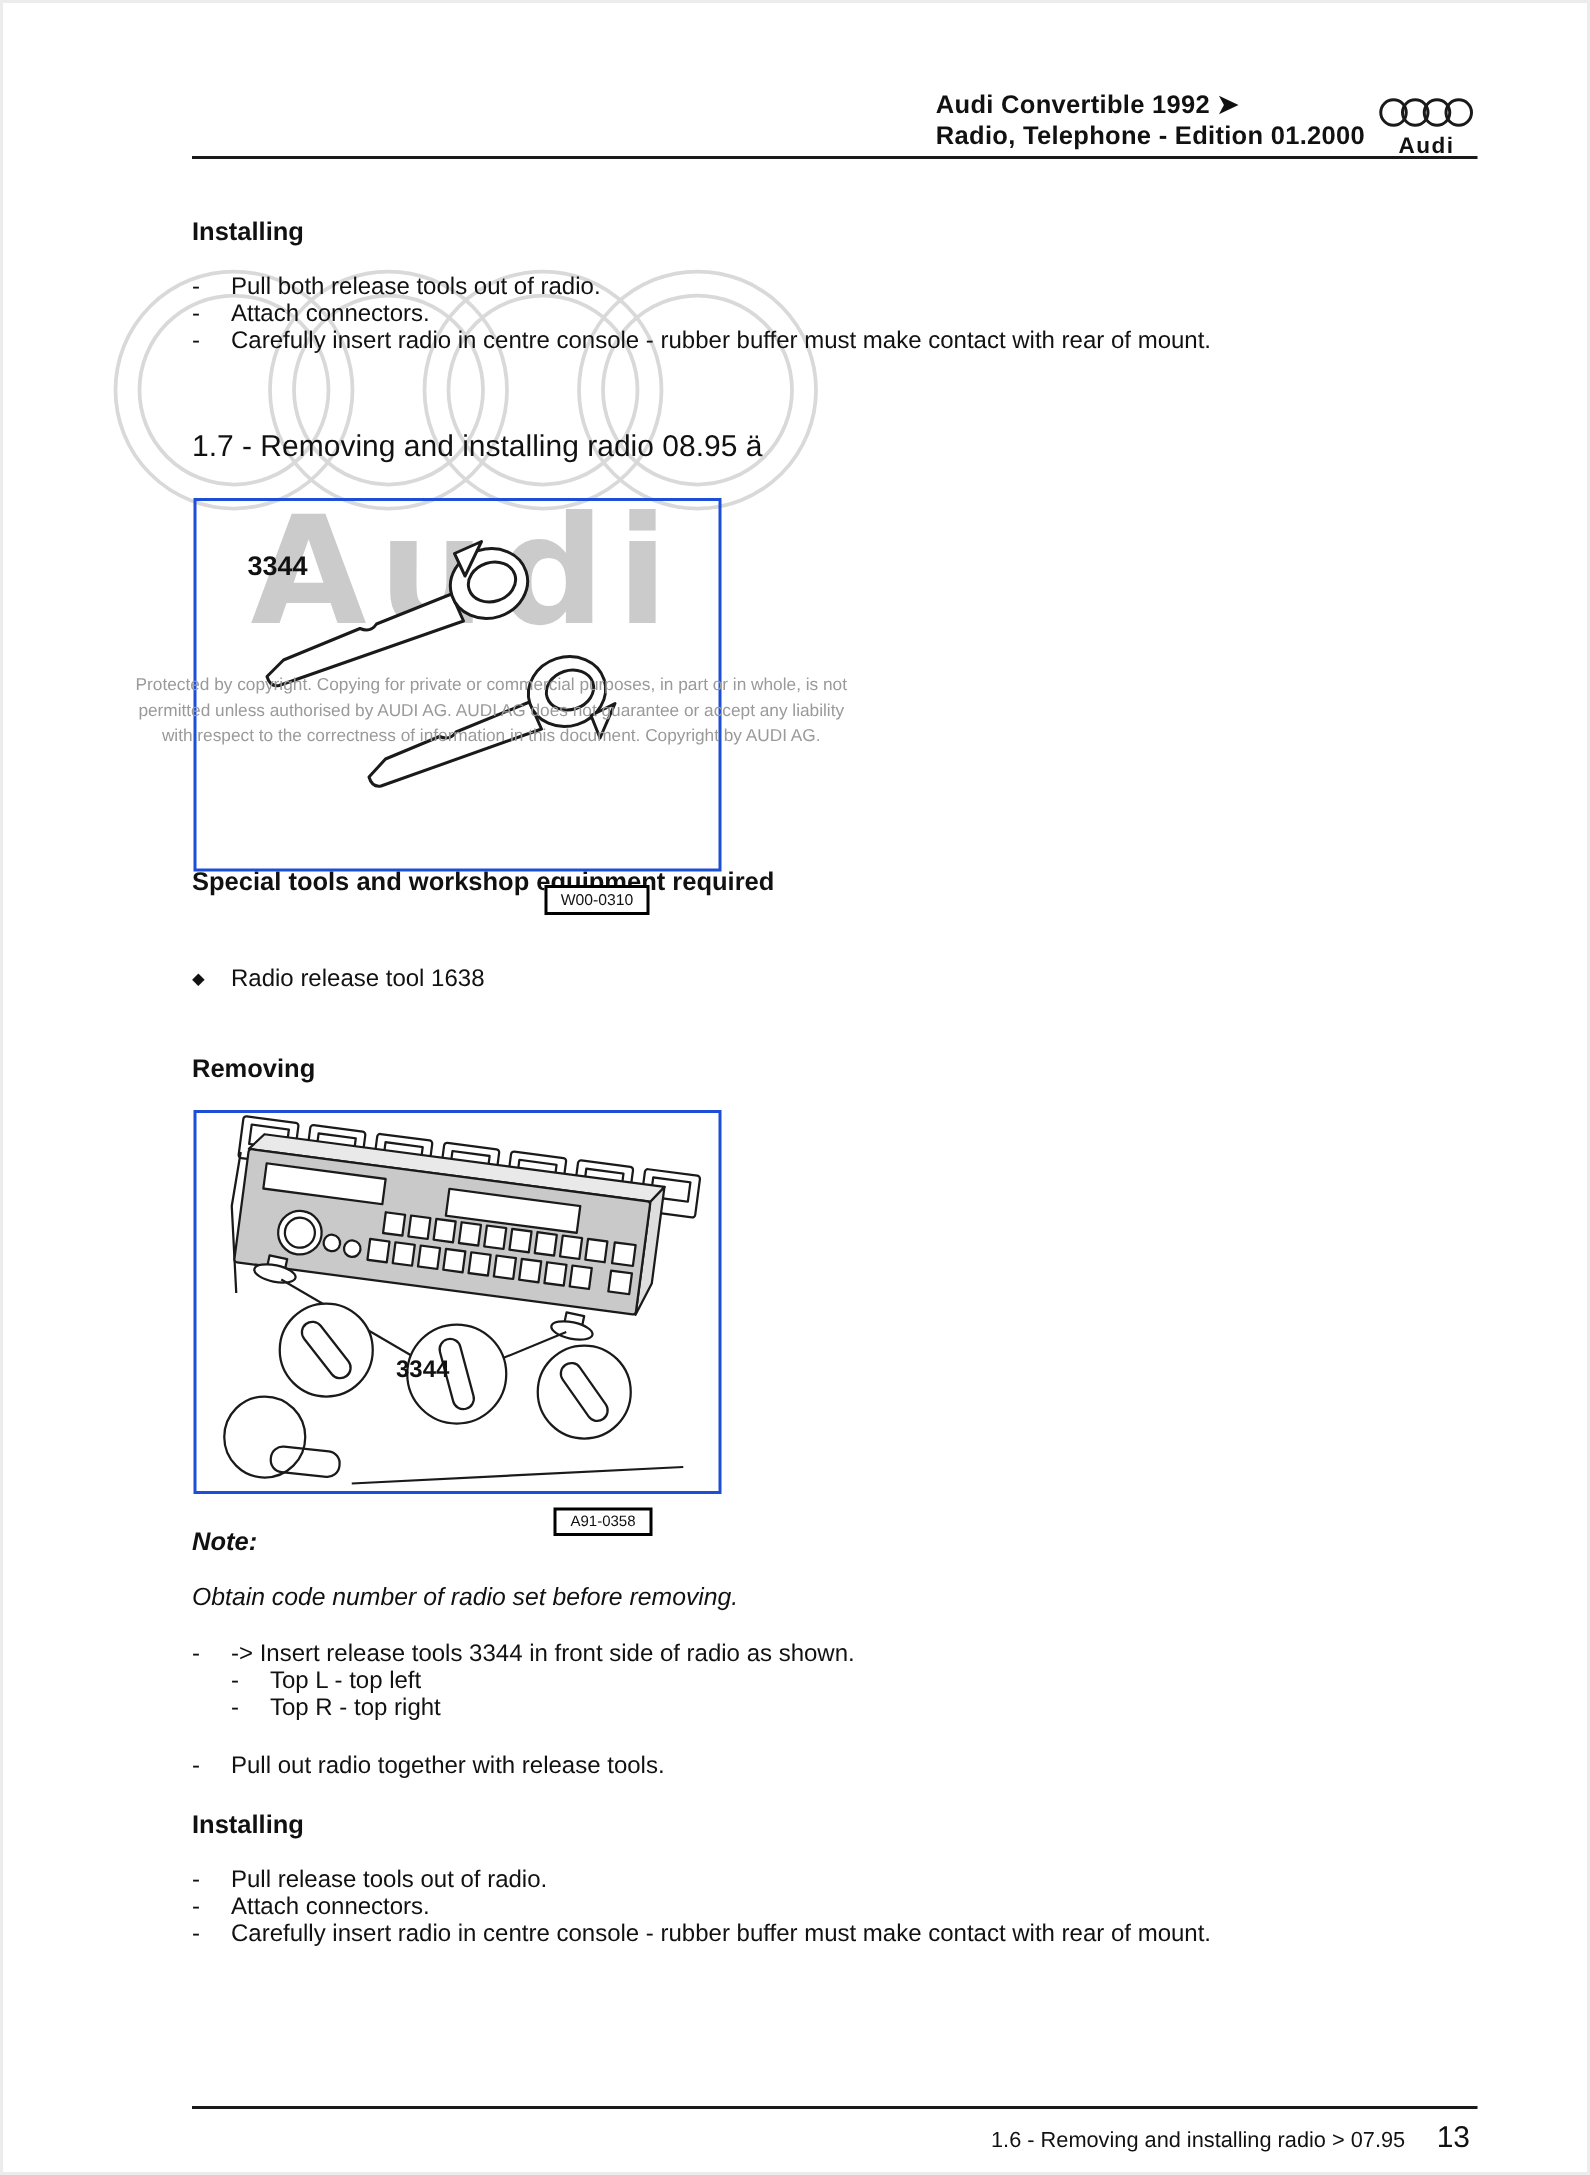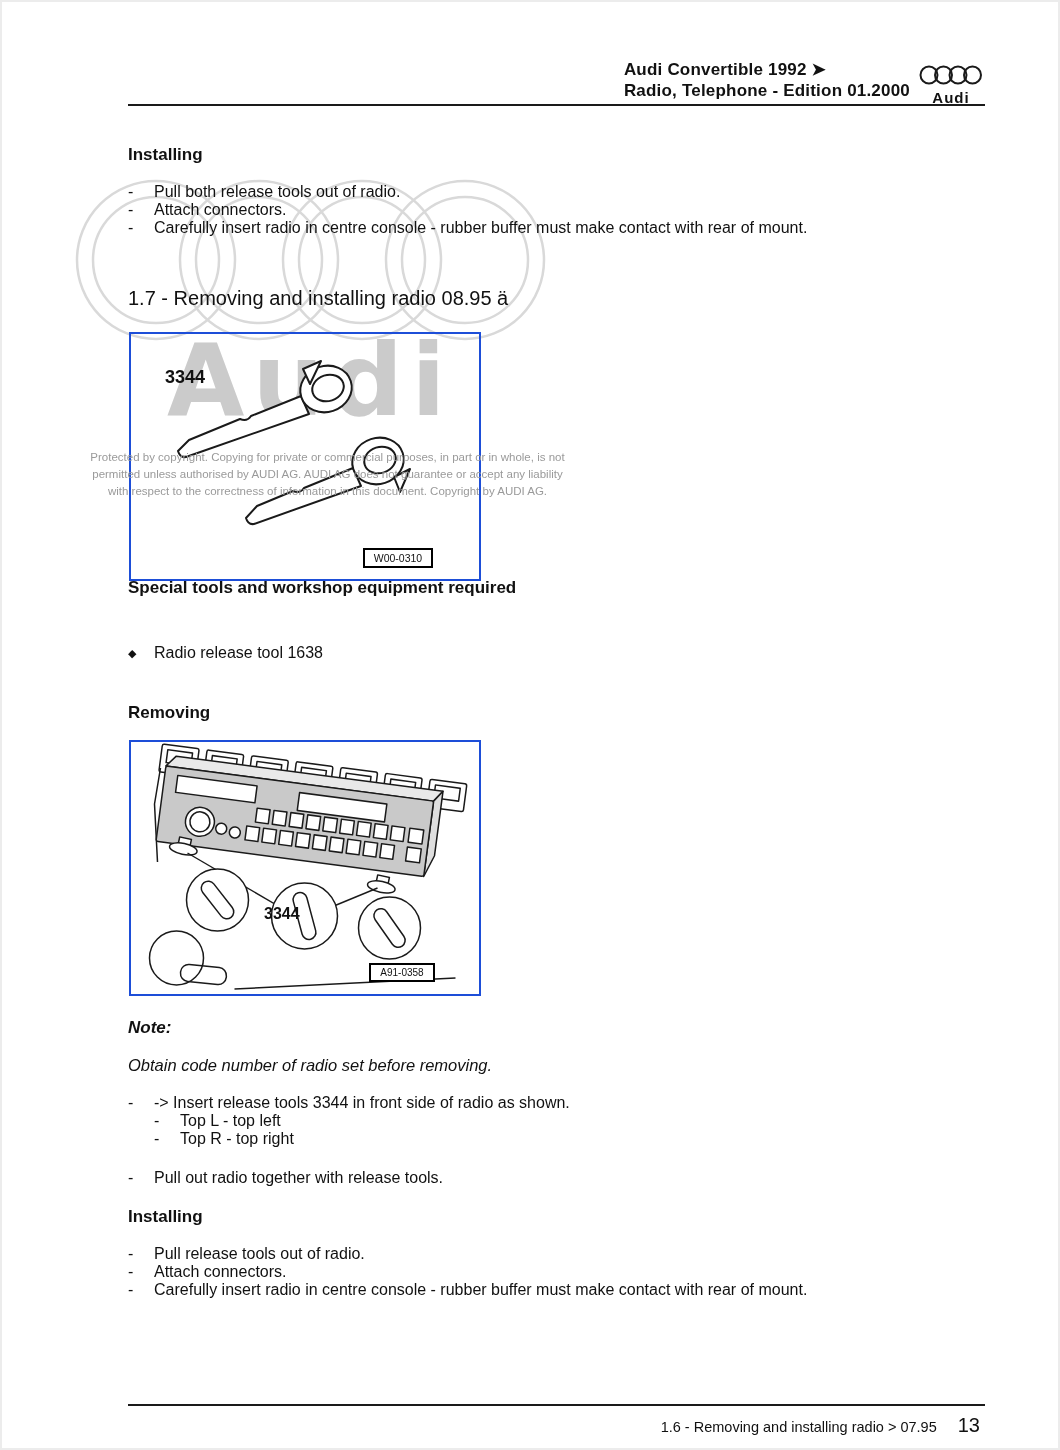--- a/index.html
+++ b/index.html
@@ -36,21 +36,21 @@
   .row .diamond{width:26px;flex:0 0 26px;font-size:11px;line-height:18px;}
   
   .figure{position:absolute;left:127px;width:352px;border:2px solid #1d4ed8;box-sizing:border-box;background:transparent;z-index:1;}
   .figure.f1{top:330px;height:249px;}
   .figure.f2{top:738px;height:256px;}
   .figure svg{display:block;width:100%;height:100%;}
   .fig-label{position:absolute;font-weight:bold;z-index:2;}
   .f1 .tool-num{left:34px;top:33px;font-size:18px;}
   .f2 .tool-num{left:133px;top:163px;font-size:16px;}
   .code-box{position:absolute;border:2px solid #000;background:#fff;text-align:center;
-    font-size:10.5px;z-index:2;box-sizing:border-box;}
+    font-size:10.5px;z-index:2;box-sizing:border-box;margin-top:42px;}
   .f1 .code-box{left:232px;top:214px;width:70px;height:20px;line-height:16px;}
   .f2 .code-box{left:238px;top:221px;width:66px;height:19px;line-height:15px;font-size:10px;text-align:center;}
   
   .footer-text{position:absolute;right:78px;top:1406px;display:flex;align-items:baseline;gap:21px;}
   .footer-text .crumb{font-size:14.5px;}
   .footer-text .pagenum{font-size:20px;line-height:34px;}
 </style>
 </head>
 <body>
 

